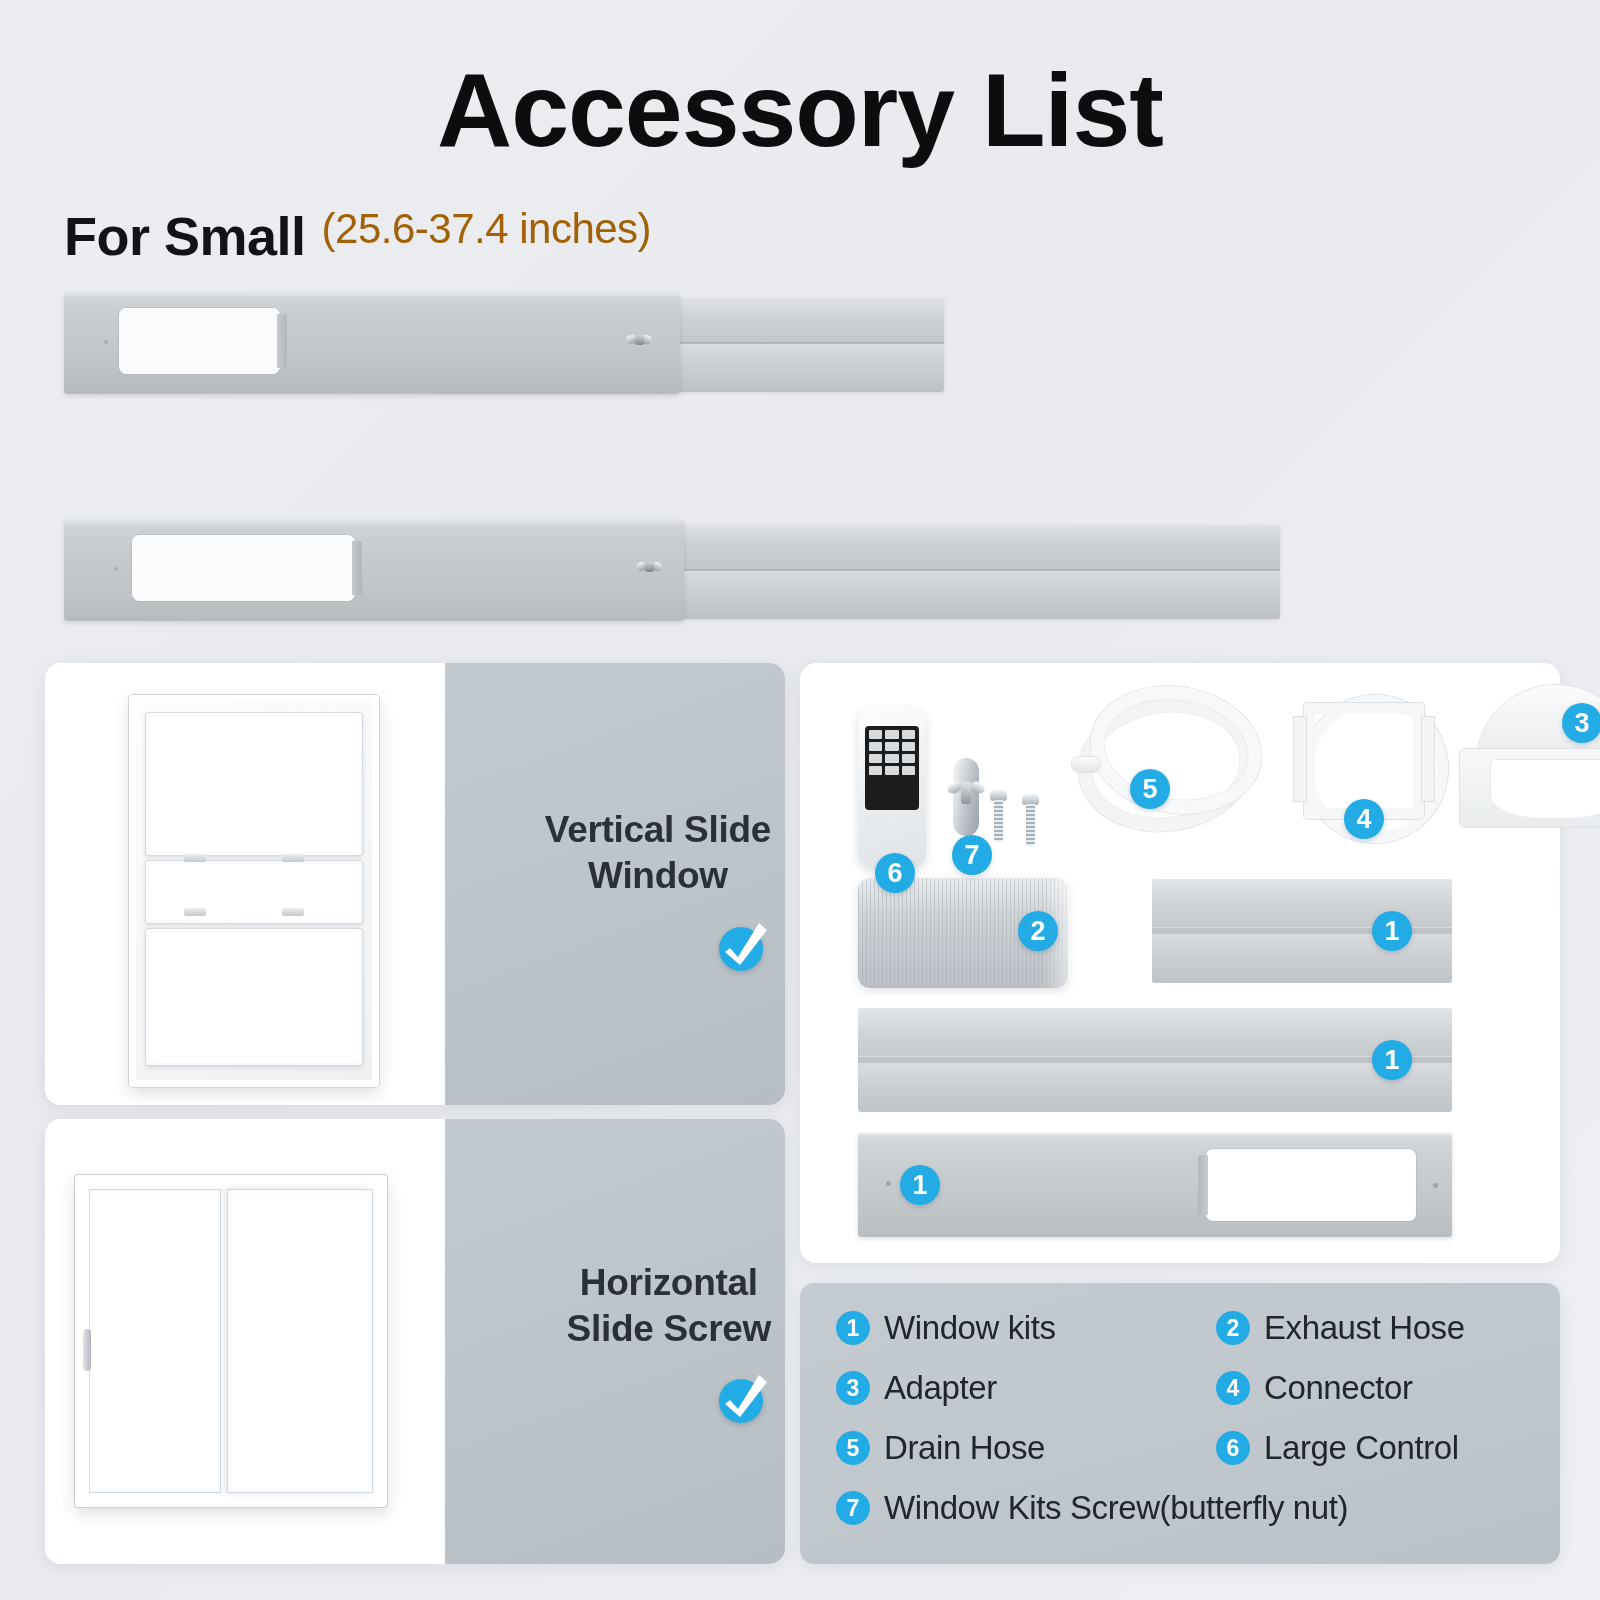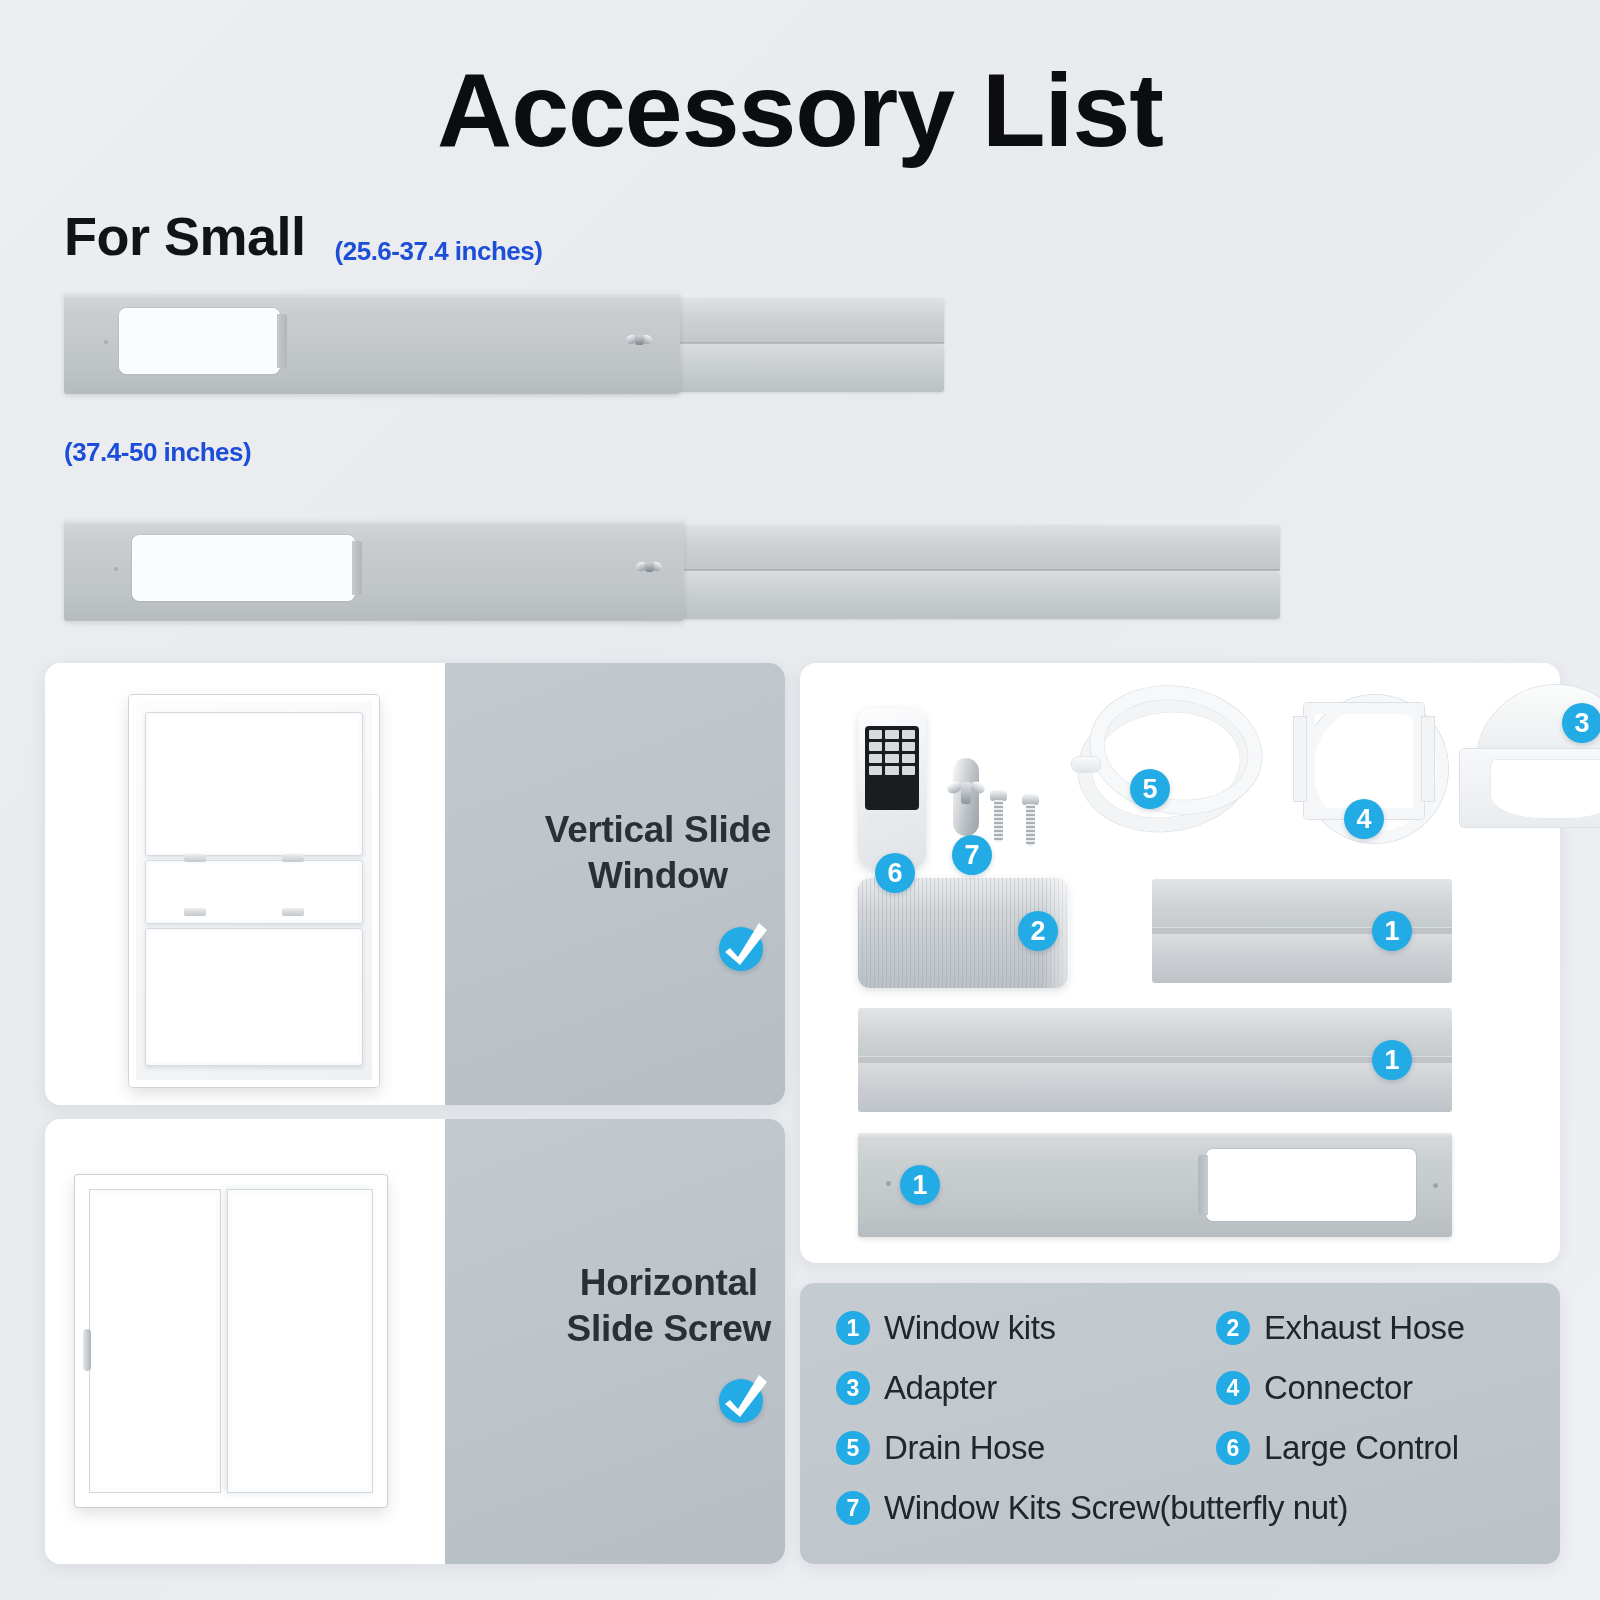--- a/index.html
+++ b/index.html
@@ -15,23 +15,23 @@
   
   .title{
     position:absolute;left:0;right:0;top:56px;
     text-align:center;
     font-size:104px;line-height:1.05;
     font-weight:800;letter-spacing:-1px;
     color:#0c0d0f;
   }
 
   
-  .sec-head{position:absolute;left:64px;display:flex;align-items:flex-end;gap:29px;white-space:nowrap;}
+  .sec-head{position:absolute;left:64px;display:flex;align-items:flex-start;gap:16px;white-space:nowrap;}
   .sec-head .lbl{font-size:54px;font-weight:800;color:#111316;letter-spacing:-0.5px;}
-  .sec-head .rng{font-size:26px;font-weight:700;color:#1d4ed8;letter-spacing:-0.5px;}
+  .sec-head .rng{font-size:42px;font-weight:400;color:#a16207;letter-spacing:-0.5px;}
   #head-small{top:205px;}
   #head-large{top:437px;}
 
   
   .kit{position:absolute;}
   
   .kit .front{
     position:absolute;left:0;top:0;height:100%;
     background:linear-gradient(180deg,#d4d7d9 0%,#c9cdd0 22%,#bfc4c7 72%,#b6bbbe 100%);
     border-radius:3px 4px 4px 3px;
@@ -266,21 +266,20 @@
       <div class="dot" style="left:6.5%;top:48px"></div>
       <div class="nut" style="right:28px;top:38px">
         <div class="wing l"></div>
           <div class="wing r"></div>
           <div class="ctr"></div>
       </div>
     </div>
   </div>
 
   <div class="sec-head" id="head-large">
-    <span class="rng">(37.4-50 inches)</span>
   </div>
 
   <div class="kit" id="kit-large">
     <div class="rail upper" style="width:52%"></div>
     <div class="rail lower" style="width:52%"></div>
     <div class="seam" style="top:49%;width:52%"></div>
     <div class="front" style="width:51%">
       <div class="hole" style="left:11%;top:16px;width:36%;height:66px"></div>
       <div class="dot" style="left:8%;top:48px"></div>
       <div class="nut" style="right:22px;top:38px">

